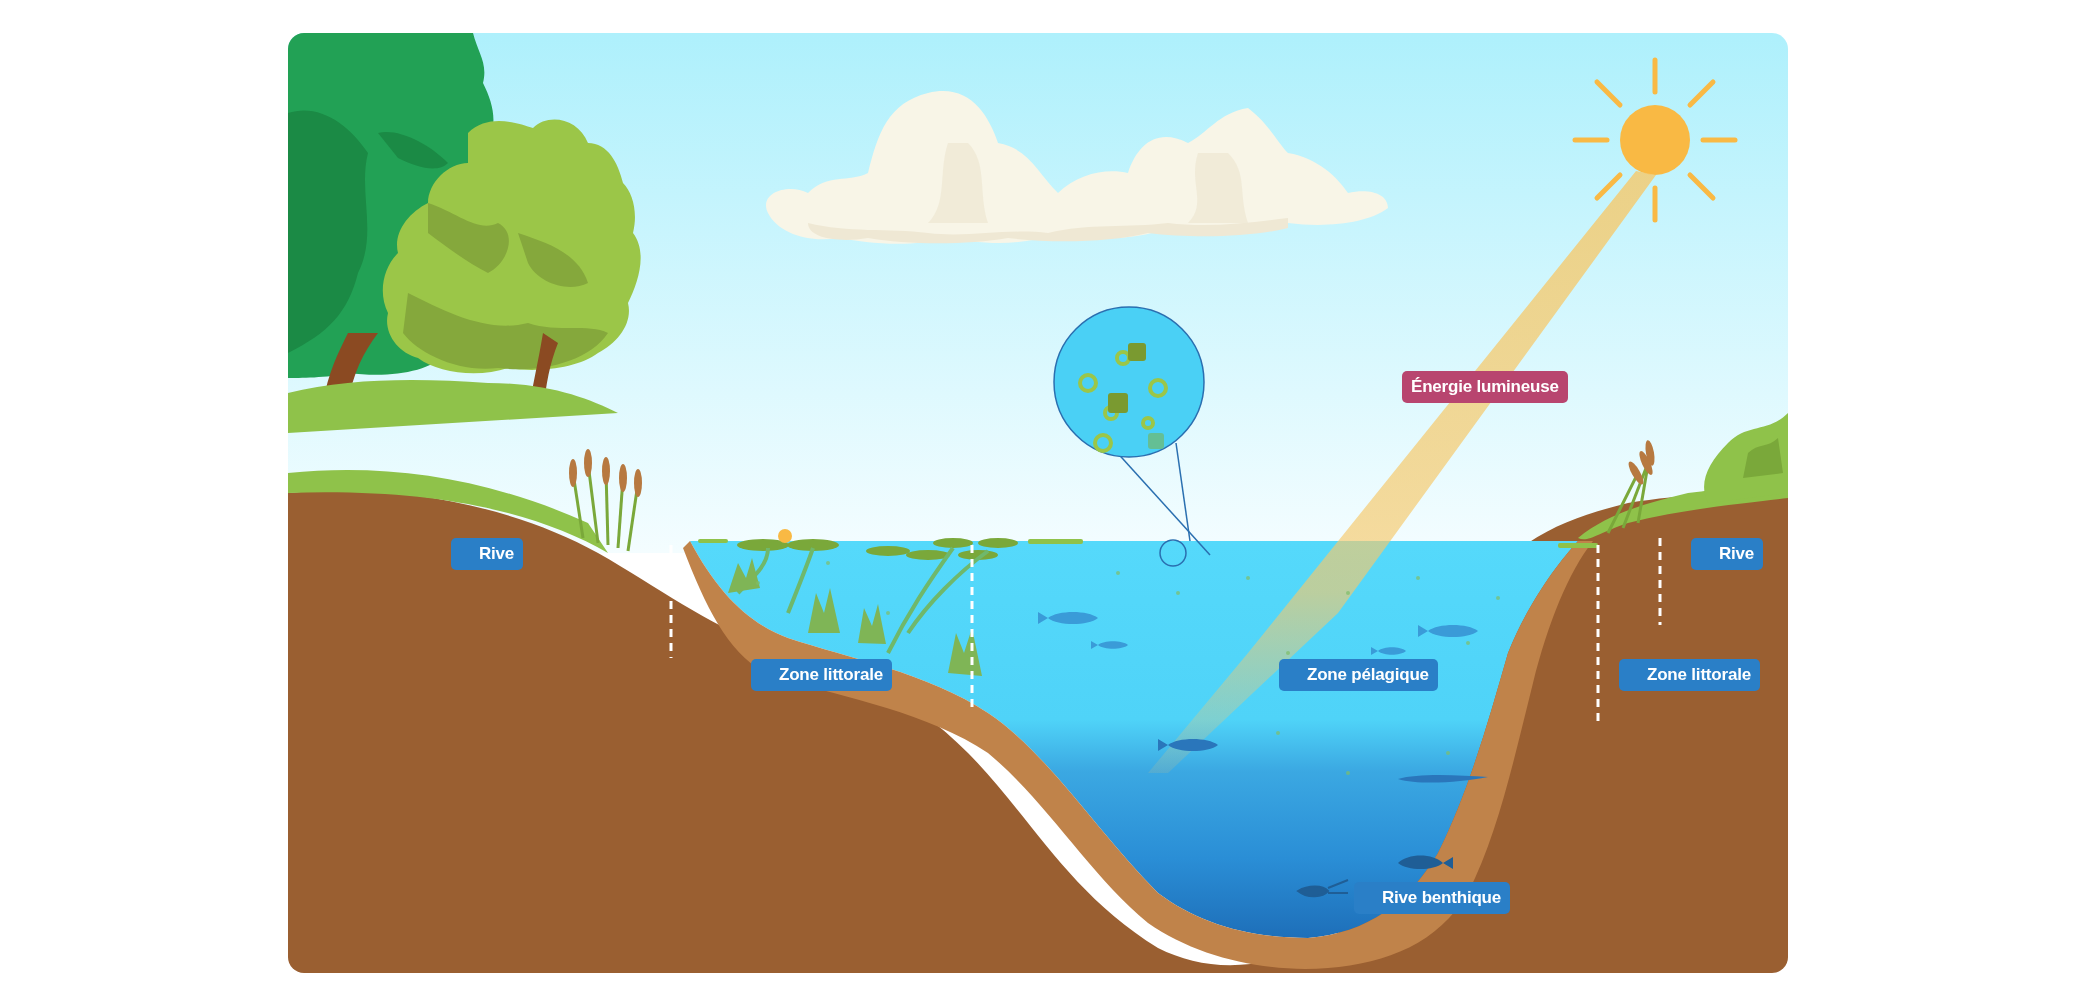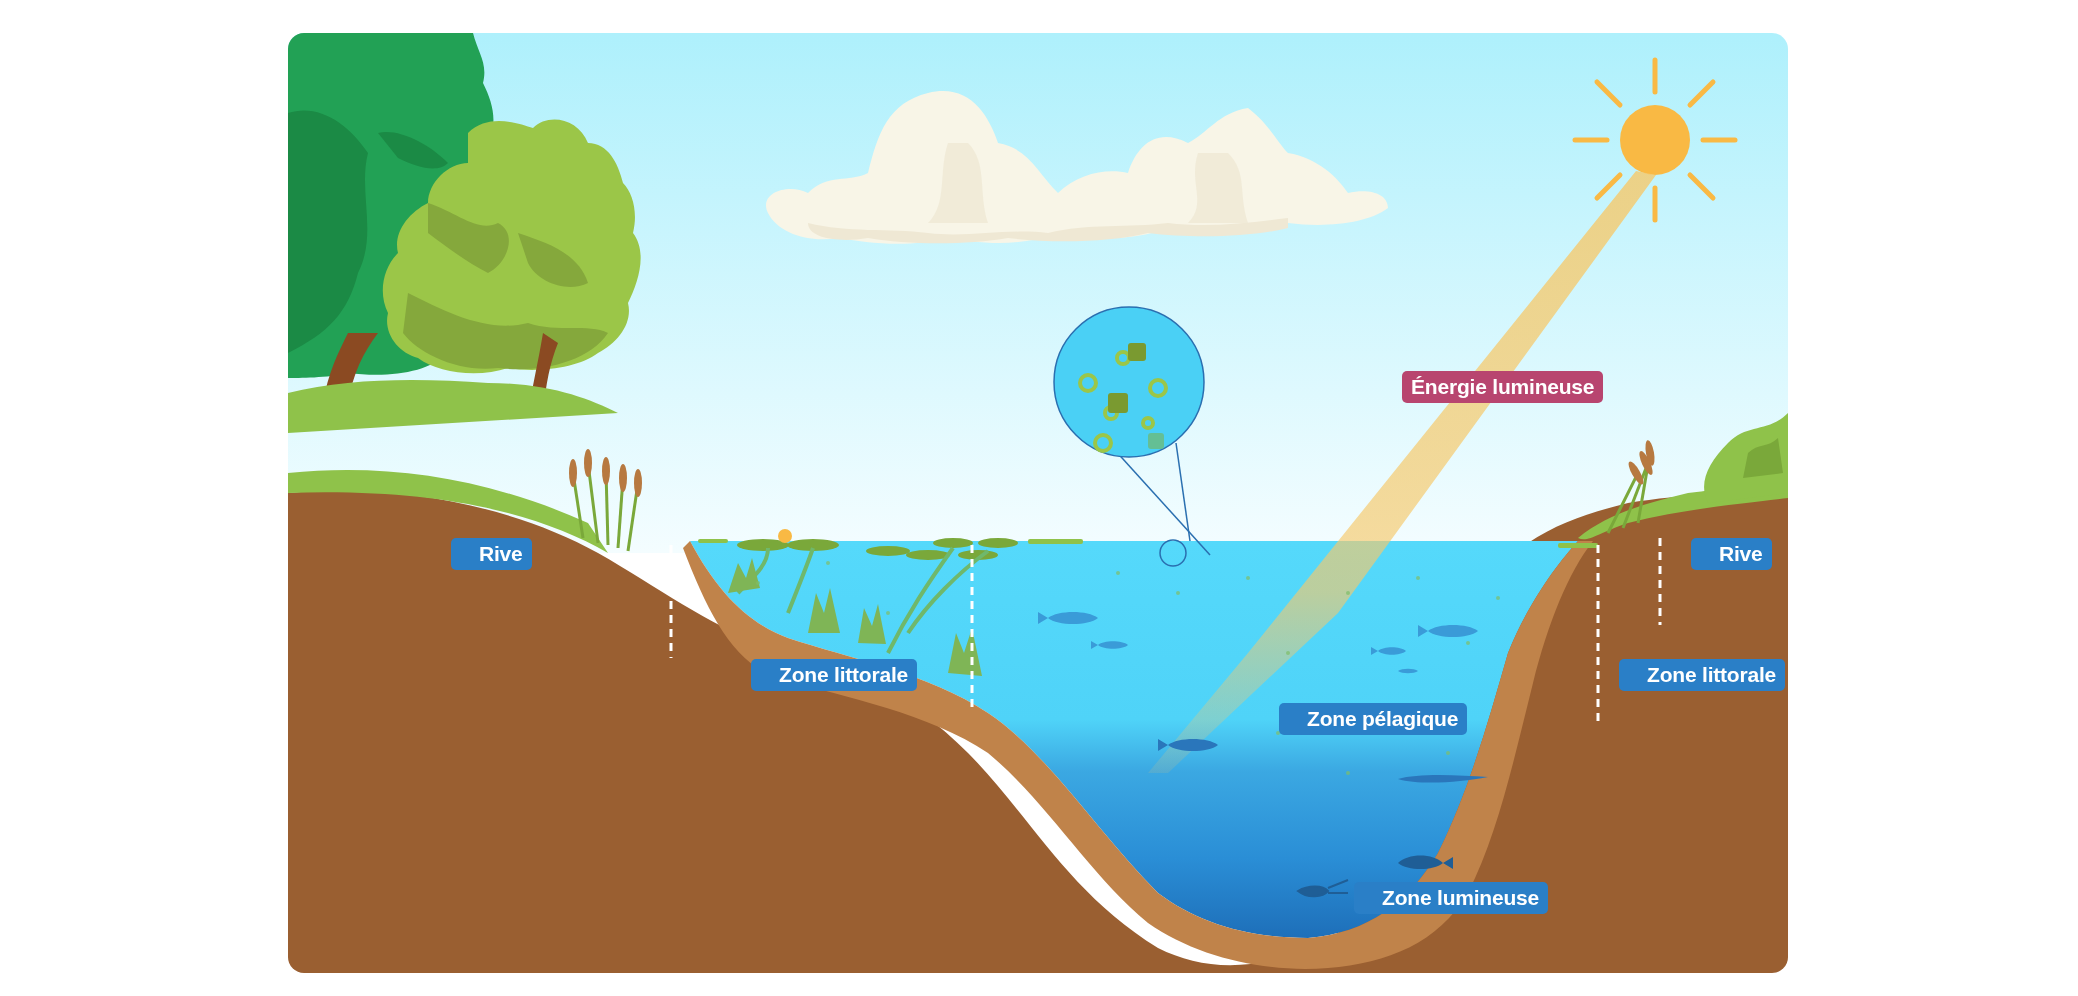--- a/index.html
+++ b/index.html
@@ -1,20 +1,20 @@
 <!DOCTYPE html>
 <html><head>
   <meta charset="utf-8">
   <style>
     html, body { margin: 0; padding: 0; background: #ffffff; }
     body { width: 2078px; height: 996px; position: relative; overflow: hidden; font-family: "Liberation Sans", sans-serif; }
     .scene { position: absolute; left: 288px; top: 33px; width: 1500px; height: 940px; border-radius: 16px; overflow: hidden; }
     .scene svg { position: absolute; left: 0; top: 0; }
     .label {
-      position: absolute; color: #ffffff; font-family: "Liberation Sans", sans-serif; font-size: 21px; font-weight: 700;
+      position: absolute; color: #ffffff; font-family: "Liberation Sans", sans-serif; font-size: 17px; font-weight: 700;
       padding: 4px 9px; border-radius: 5px; white-space: nowrap; line-height: 24px; letter-spacing: -0.2px;
     }
     .label.blue { background: #2a7fc7; padding-left: 28px; }
     .label.pink { background: #b8456f; }
   </style>
 </head>
 <body>
 
 <div class="scene">
   <svg width="1500" height="940" viewBox="0 0 1500 940">
@@ -201,16 +201,16 @@
       <line x1="684" y1="512" x2="684" y2="680"></line>
       <line x1="1310" y1="512" x2="1310" y2="690"></line>
       <line x1="1372" y1="505" x2="1372" y2="592"></line>
     </g>
   </svg>
 
   <div class="label blue" style="left:163px; top:505px;">Rive</div>
   <div class="label blue" style="left:1403px; top:505px;">Rive</div>
   <div class="label blue" style="left:463px; top:626px;">Zone littorale</div>
   <div class="label blue" style="left:1331px; top:626px;">Zone littorale</div>
-  <div class="label blue" style="left:991px; top:626px;margin-top:44px;">Zone pélagique</div>
-  <div class="label blue" style="left:1066px; top:849px;">Zone lumineuse</div>
+  <div class="label blue" style="left:991px; top:626px;">Zone pélagique</div>
+  <div class="label blue" style="left:1066px; top:849px;">Rive benthique</div>
   <div class="label pink" style="left:1114px; top:338px;">Énergie lumineuse</div>
 </div>
 
 </body></html>

